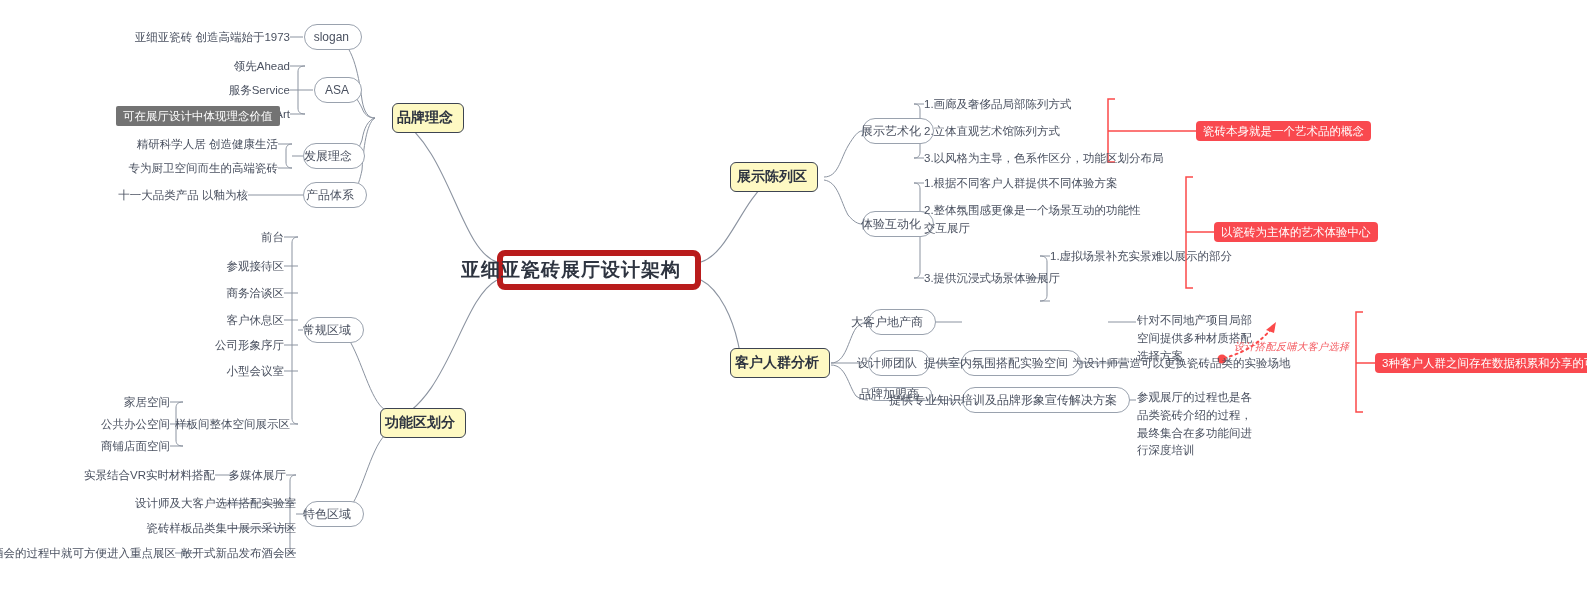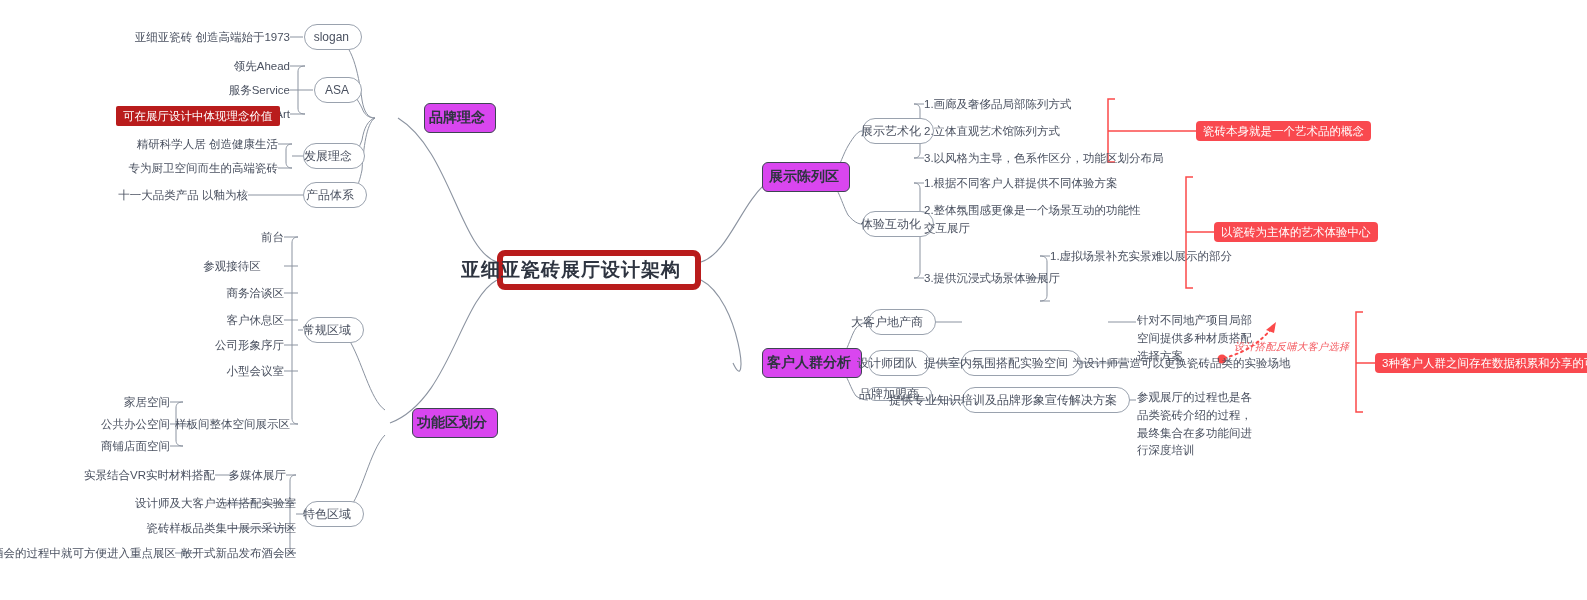--- a/index.html
+++ b/index.html
@@ -40,26 +40,25 @@
     font-size: 19px;
     font-weight: bold;
     letter-spacing: 1px;
     padding: 0 14px;
     color: #2e3440;
   }
   
   .branch {
     border: 1.6px solid #3d4452;
     border-radius: 6px;
-    background: #d946ef;
+    background: #fef9c3;
     font-size: 14px;
     font-weight: bold;
     padding: 0 10px;
     color: #2e3440;
-    margin-left: 32px;
   }
   
   .pill {
     border: 1px solid #9aa2ae;
     border-radius: 999px;
     background: #fff;
     font-size: 12px;
     padding: 0 12px;
     color: #4a5160;
   }
@@ -74,21 +73,21 @@
   .leaf.right { justify-content: flex-start; }
   .leaf.left  { justify-content: flex-end; }
   .leaf.wrap {
     white-space: normal;
     display: block;
     line-height: 1.55;
     text-align: left;
   }
   
   .chip-red {
-    background: #b91c1c;
+    background: #737373;
     color: #ffffff;
     font-size: 11.5px;
     padding: 3px 7px;
     border-radius: 2px;
     white-space: nowrap;
   }
   .chip-red.round { border-radius: 4px; background: #f9494f; }
   .note-italic {
     position: absolute;
     font-style: italic;
@@ -283,21 +282,21 @@
   <div class="node leaf left" style="left:100px; top:185px; width:148px; height:20px;">
     <span>十一大品类产品  以釉为核</span>
   </div>
 
   <div class="node pill" style="left:304px; top:317px; width:60px; height:26px;">
     <span>常规区域</span>
   </div>
   <div class="node leaf left" style="left:180px; top:227px; width:104px; height:20px;">
     <span>前台</span>
   </div>
-  <div class="node leaf left" style="left:180px; top:256px; width:104px; height:20px;justify-content:center;">
+  <div class="node leaf left" style="left:180px; top:256px; width:104px; height:20px;">
     <span>参观接待区</span>
   </div>
   <div class="node leaf left" style="left:180px; top:283px; width:104px; height:20px;">
     <span>商务洽谈区</span>
   </div>
   <div class="node leaf left" style="left:180px; top:310px; width:104px; height:20px;">
     <span>客户休息区</span>
   </div>
   <div class="node leaf left" style="left:180px; top:335px; width:104px; height:20px;">
     <span>公司形象序厅</span>

